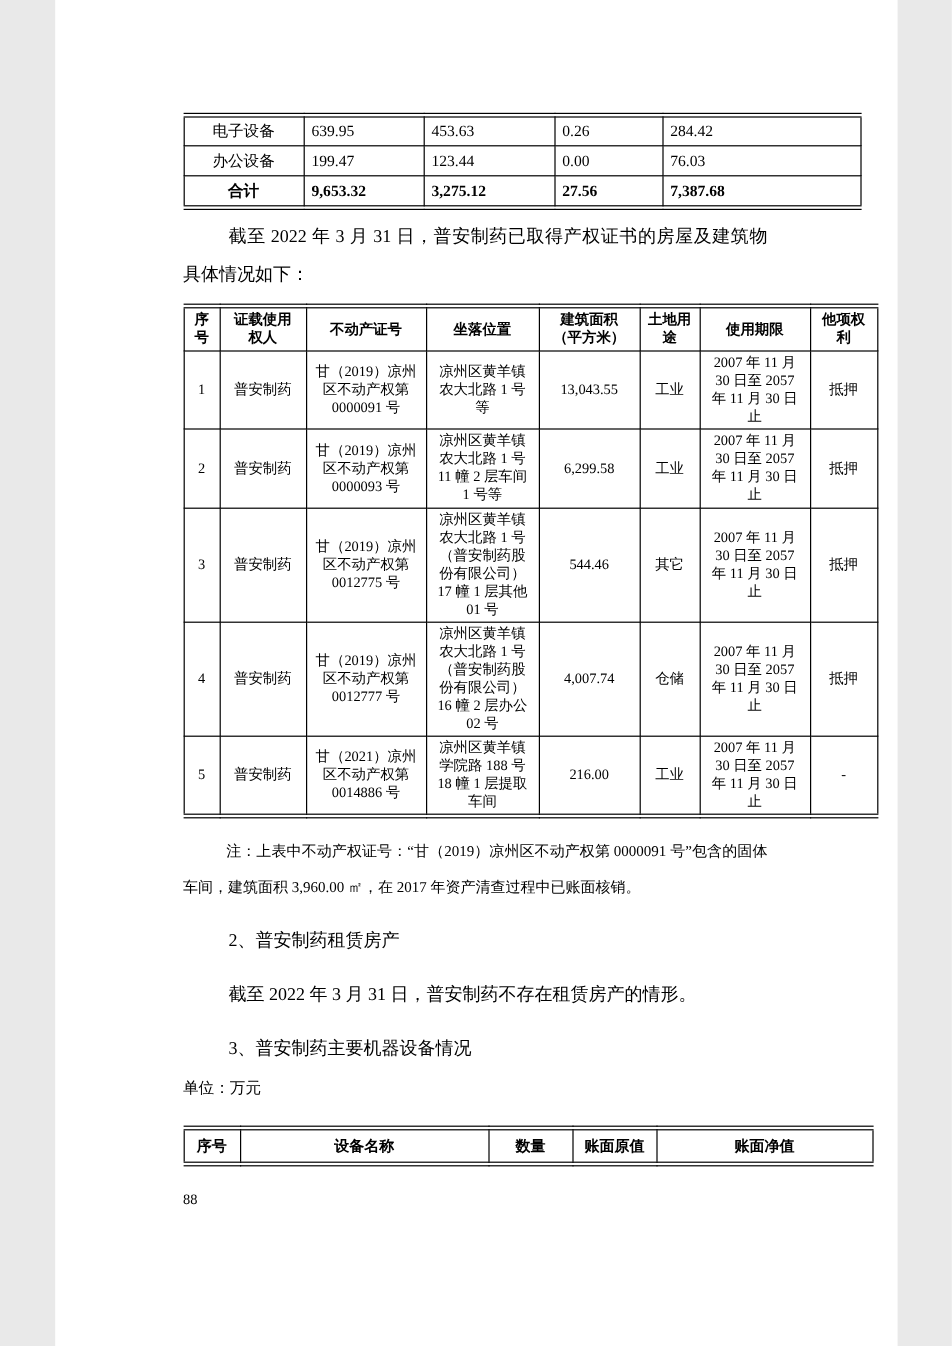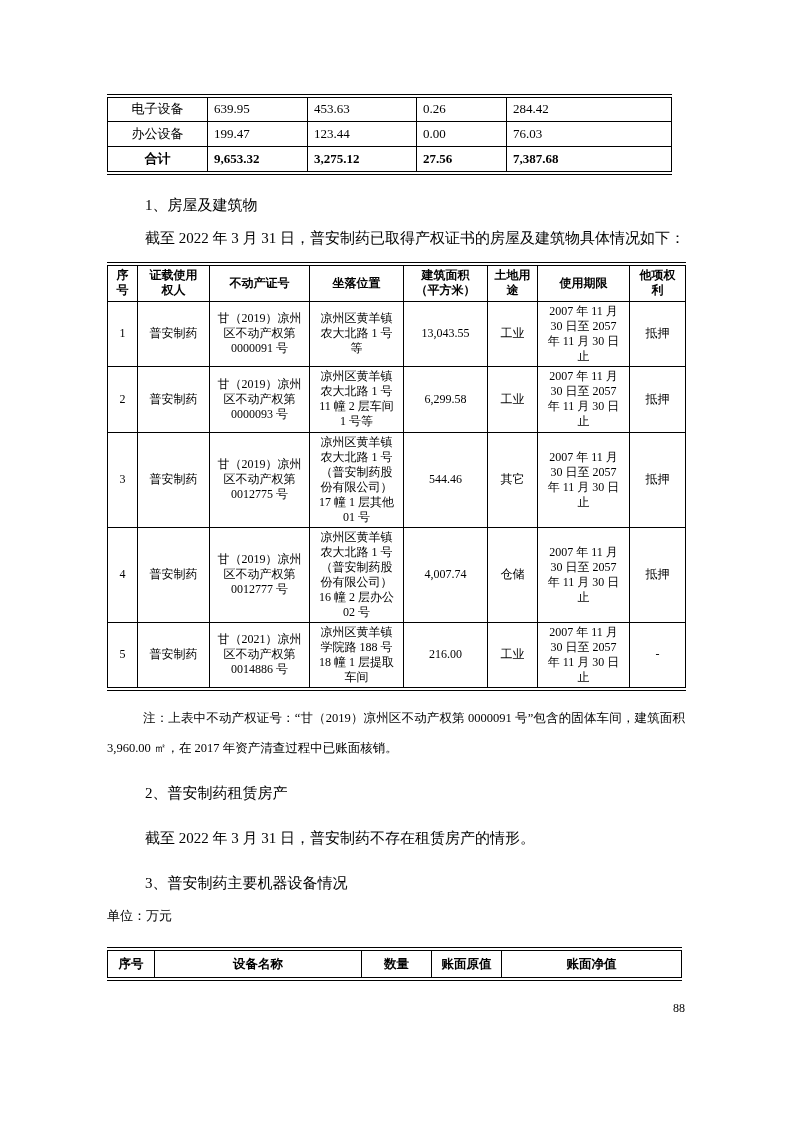--- a/index.html
+++ b/index.html
@@ -1,18 +1,18 @@
 <!DOCTYPE html>
 <html><head>
 <meta charset="utf-8">
 <style>
   html,body{margin:0;padding:0;background:#e9e9e9;}
   .page{
     position:relative;
-    width:793px;height:1122px;
+    width:702px;height:1122px;
     margin:0 auto;
     background:#ffffff;
     box-sizing:border-box;
     padding:94px 108px 15px 107px;
     font-family:"Liberation Serif","DejaVu Serif",serif;
     color:#000;
     overflow:hidden;
   }
   
   table.tbl{border-collapse:collapse;table-layout:fixed;}
@@ -44,21 +44,21 @@
   table.prop-tbl tr.r2{height:66px;}
   table.prop-tbl tr.r3{height:90px;}
   table.prop-tbl tr.r4{height:90px;}
   table.prop-tbl tr.r5{height:62px;}
   
   .unit{font-size:13px;text-align:left;margin:14px 0 22px 0;}
   
   table.equip-tbl{width:574px;font-size:12.5px;border-top:4px double #000;border-bottom:4px double #000;}
   table.equip-tbl th{font-weight:bold;height:30px;line-height:16px;}
   
-  .pageno{font-size:12px;text-align:right;margin-top:20px;}
+  .pageno{font-size:12px;text-align:left;margin-top:20px;}
 </style>
 </head>
 <body>
 
 <div class="page">
 
   <table class="tbl top-tbl">
     <colgroup>
       <col style="width:100px">
         <col style="width:100px">
@@ -84,21 +84,20 @@
       <tr class="total">
         <td>合计</td>
         <td class="num">9,653.32</td>
         <td class="num">3,275.12</td>
         <td class="num">27.56</td>
         <td class="num">7,387.68</td>
       </tr>
     </tbody>
   </table>
 
-  <p class="heading">1、房屋及建筑物</p>
   <p class="body">截至 2022 年 3 月 31 日，普安制药已取得产权证书的房屋及建筑物具体情况如下：</p>
 
   <table class="tbl prop-tbl">
     <colgroup>
       <col style="width:30px">
         <col style="width:72px">
         <col style="width:100px">
         <col style="width:94px">
         <col style="width:84px">
         <col style="width:50px">

